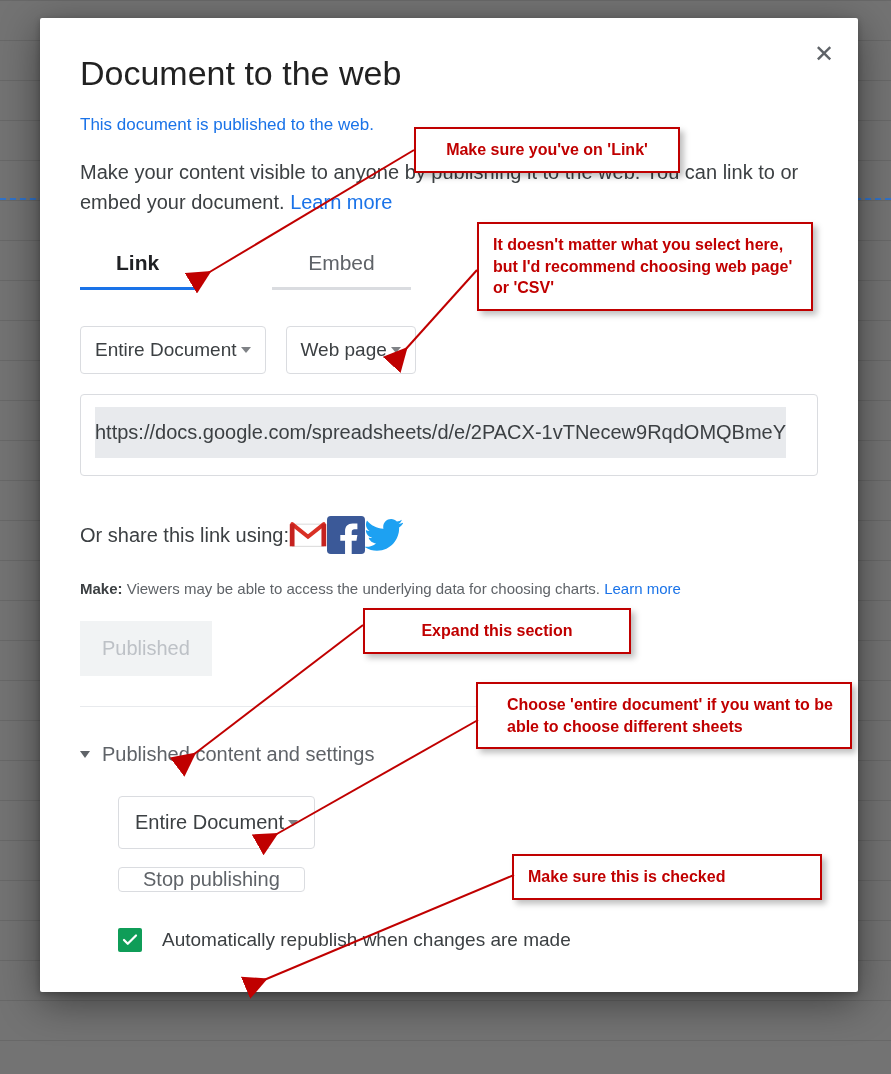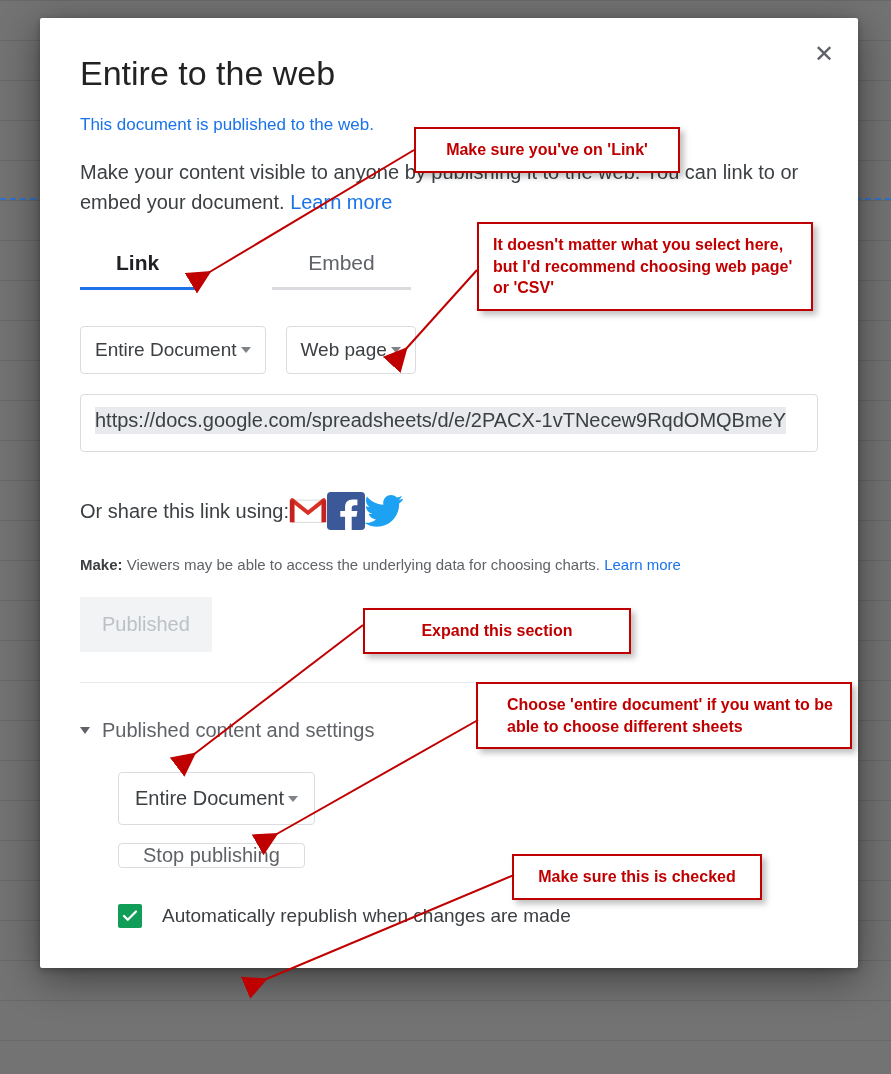--- a/index.html
+++ b/index.html
@@ -122,21 +122,21 @@
       border: 1px solid #dadce0;
       border-radius: 4px;
       padding: 12px 14px;
       font-size: 20px;
       color: #3c4043;
       background: #fff;
       margin-bottom: 40px;
     }
     .url-box span {
       background: #e8eaed;
-      padding: 2px 0;
+      padding: 14px 0;
       white-space: nowrap;
       overflow: hidden;
       display: inline-block;
       max-width: 100%;
     }
 
     .share-row {
       display: flex;
       align-items: center;
       font-size: 20px;
@@ -244,21 +244,21 @@
 <body>
 
 <div class="bg-grid"></div>
 <div class="bg-dim"></div>
 <div class="dashed-line"></div>
 
 <div class="dialog">
 
   <div class="close">✕</div>
 
-  <div class="title">Entire to the web</div>
+  <div class="title">Document to the web</div>
 
   <div class="published-line">This document is published to the web.</div>
 
   <div class="desc">
     <span>Make your content visible to anyone by publishing it to the web. You can link to or embed your document. </span><span class="learn">Learn more</span>
   </div>
 
   <div class="tabs">
     <div class="tab active">Link</div>
     <div class="tab inactive">Embed</div>
@@ -331,21 +331,21 @@
       </span>
       <span>Automatically republish when changes are made</span>
     </div>
   </div>
 </div>
 
 <div class="annot" style="left:414px; top:127px; width:266px; text-align:center;">Make sure you've on 'Link'</div>
 <div class="annot" style="left:477px; top:222px; width:336px;">It doesn't matter what you select here, but I'd recommend choosing web page' or 'CSV'</div>
 <div class="annot" style="left:363px; top:608px; width:268px; text-align:center;">Expand this section</div>
 <div class="annot" style="left:476px; top:682px; width:376px;padding-left:29px;">Choose 'entire document' if you want to be able to choose different sheets</div>
-<div class="annot" style="left:512px; top:854px; width:250px; text-align:center;">Make sure this is checked</div>
+<div class="annot" style="left:512px; top:854px; width:310px; ">Make sure this is checked</div>
 
 <svg class="arrows">
   <defs>
     <marker id="ah" markerWidth="12" markerHeight="12" refX="2" refY="6" orient="auto">
       <path d="M12 0 L0 6 L12 12 z" fill="#c00000"></path>
     </marker>
   </defs>
   <line x1="414" y1="150" x2="208" y2="273" stroke="#c00000" stroke-width="2" marker-end="url(#ah)"></line>
   <line x1="477" y1="270" x2="405" y2="350" stroke="#c00000" stroke-width="2" marker-end="url(#ah)"></line>
   <line x1="363" y1="625" x2="193" y2="755" stroke="#c00000" stroke-width="2" marker-end="url(#ah)"></line>

